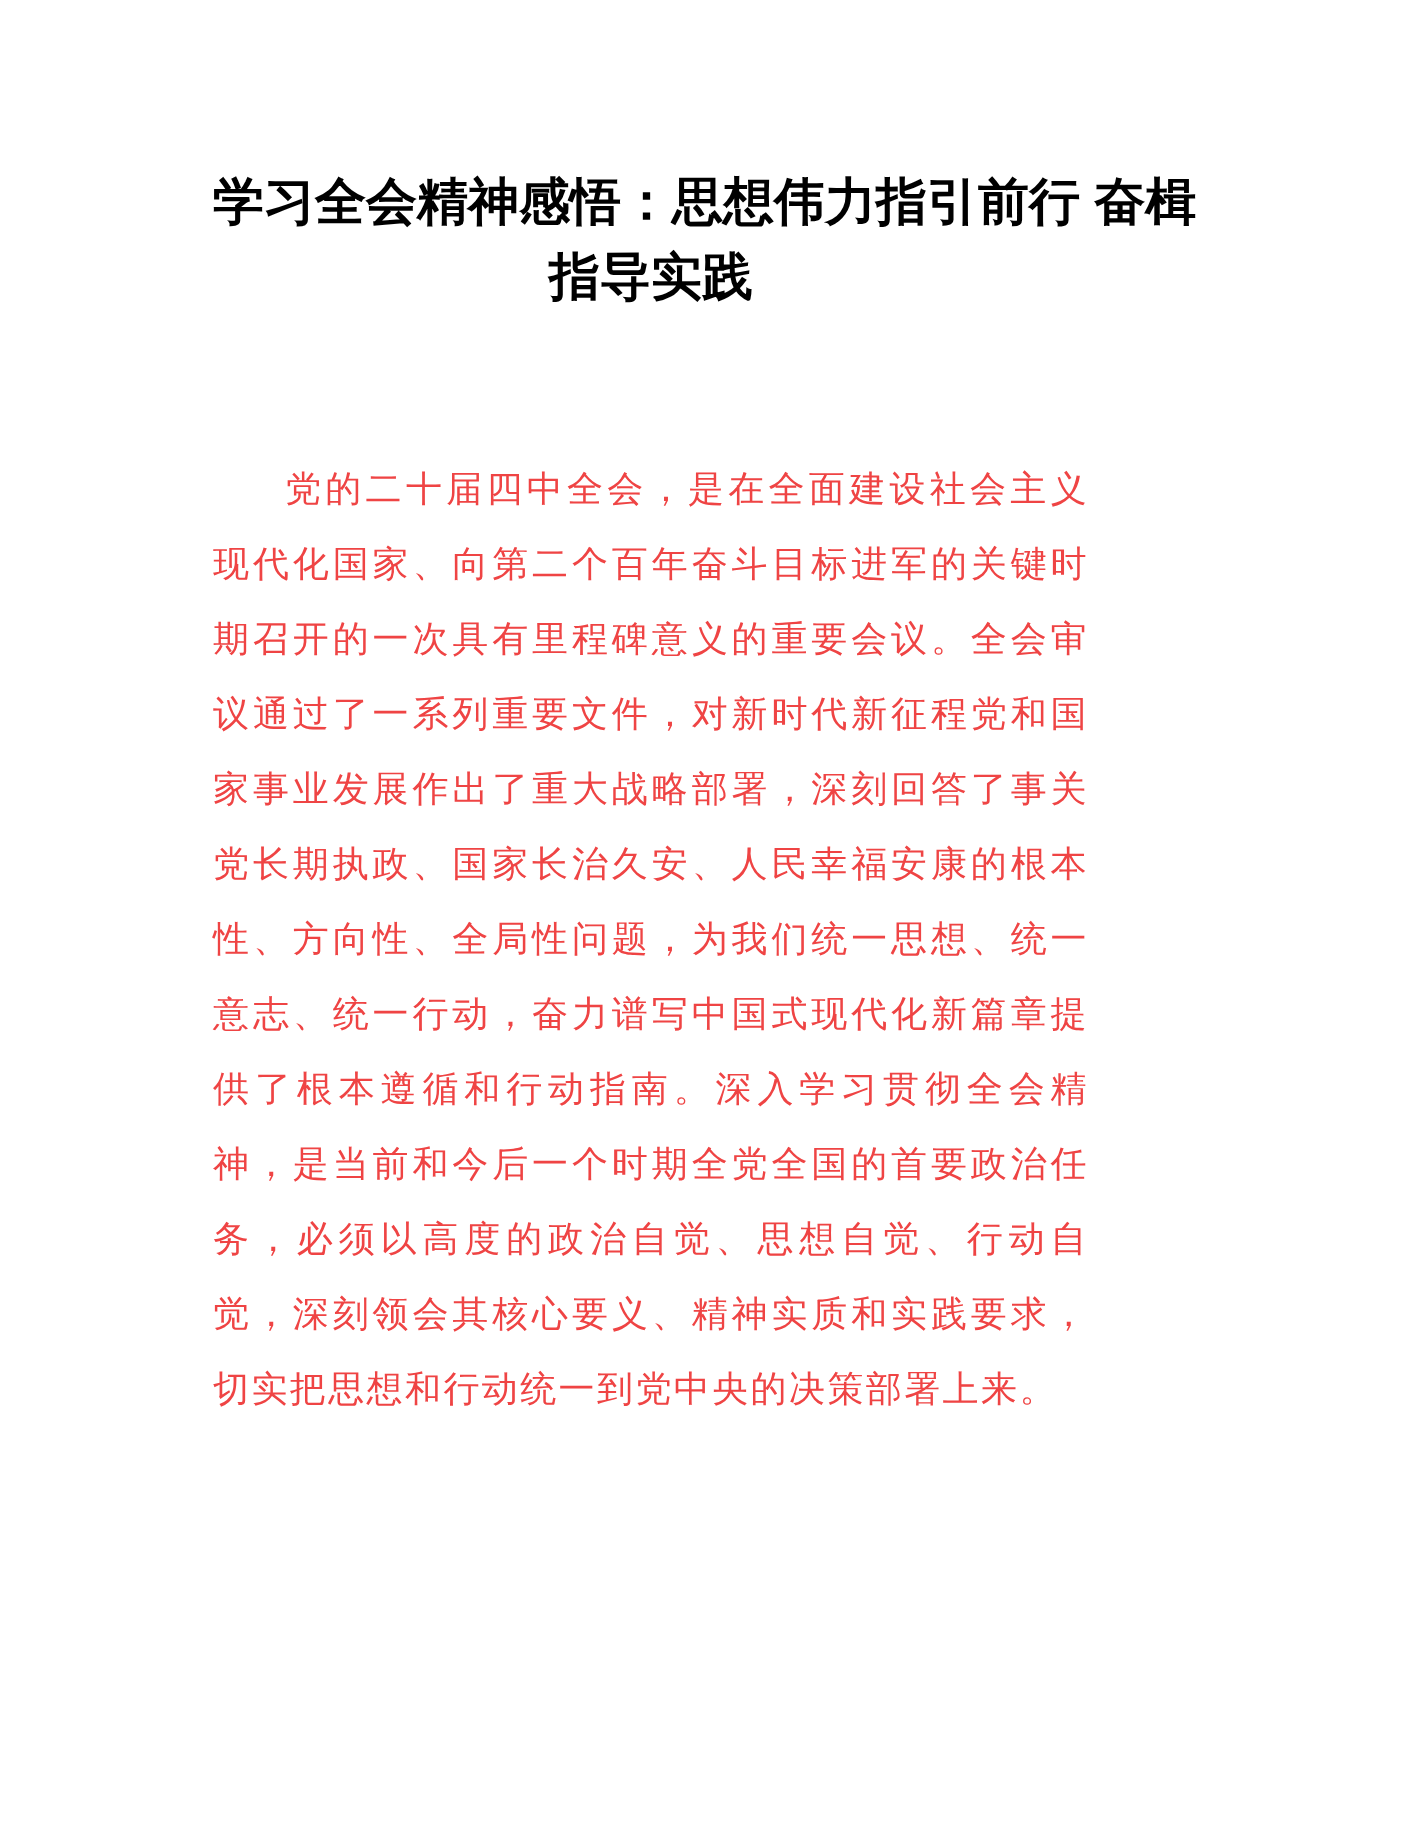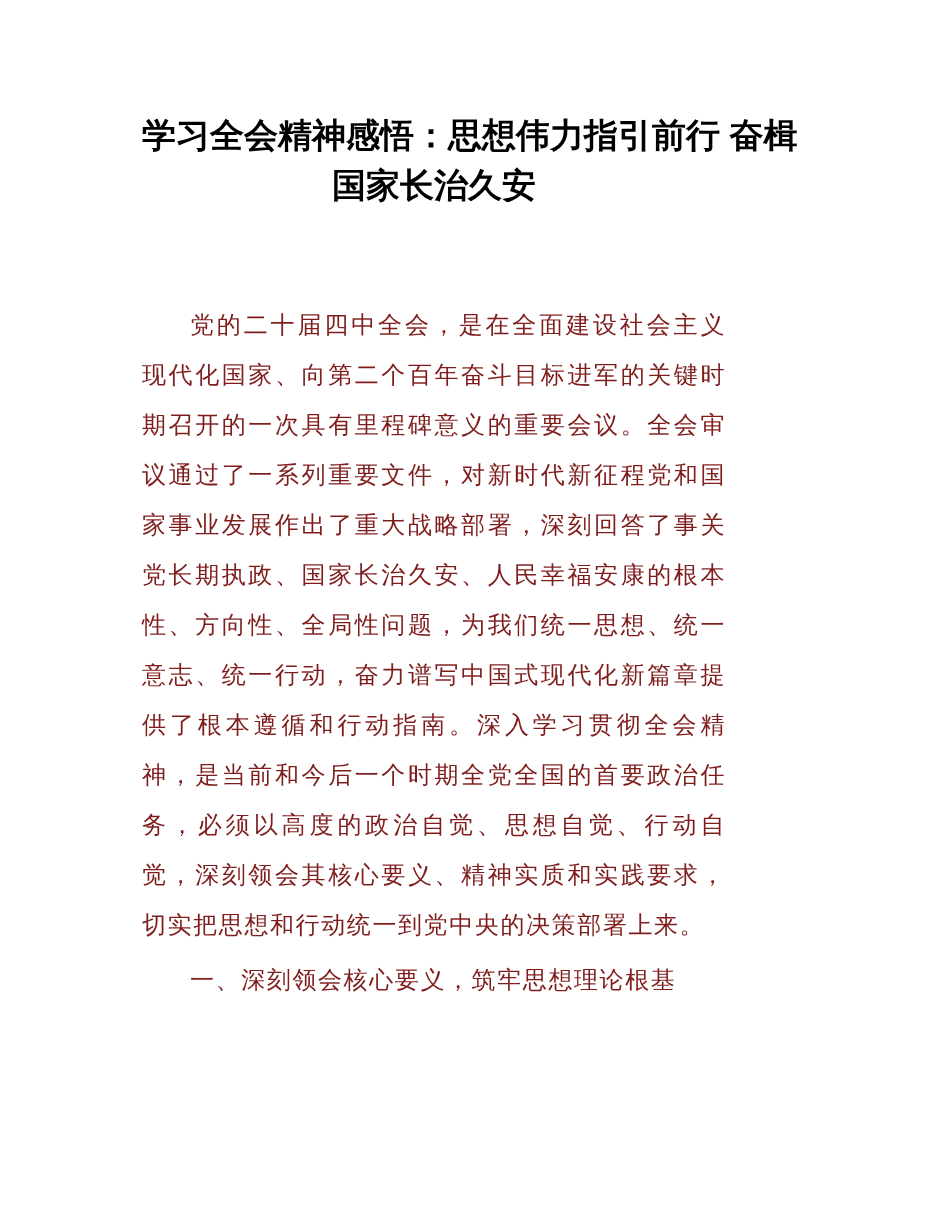--- a/index.html
+++ b/index.html
@@ -24,26 +24,26 @@
     font-weight: bold;
     font-size: 34px;
     line-height: 50px;
     text-align: center;
     color: #000000;
   }
   .title-line {
     white-space: nowrap;
   }
   .body-text {
-    font-family: Liberation Mono, monospace;
+    font-family: Liberation Sans, sans-serif;
     font-size: 24px;
     line-height: 50px;
     letter-spacing: 1.6px;
     text-align: justify;
-    color: #7f1d1d;
+    color: #ef4444;
   }
   .para {
     margin: 0;
     text-indent: 48px;
   }
   .para-first {
     margin-top: 92px;
   }
   .section-heading {
     margin: 5px 0 0 0;
@@ -53,21 +53,20 @@
     margin-top: 18px;
   }
 </style>
 </head>
 <body>
 
 <div class="page">
 
   <h1 class="doc-title">
     <div class="title-line">学习全会精神感悟：思想伟力指引前行 奋楫</div>
-    <div class="title-line">国家长治久安</div>
+    <div class="title-line">指导实践</div>
   </h1>
 
   <p class="body-text para para-first">党的二十届四中全会，是在全面建设社会主义现代化国家、向第二个百年奋斗目标进军的关键时期召开的一次具有里程碑意义的重要会议。全会审议通过了一系列重要文件，对新时代新征程党和国家事业发展作出了重大战略部署，深刻回答了事关党长期执政、国家长治久安、人民幸福安康的根本性、方向性、全局性问题，为我们统一思想、统一意志、统一行动，奋力谱写中国式现代化新篇章提供了根本遵循和行动指南。深入学习贯彻全会精神，是当前和今后一个时期全党全国的首要政治任务，必须以高度的政治自觉、思想自觉、行动自觉，深刻领会其核心要义、精神实质和实践要求，切实把思想和行动统一到党中央的决策部署上来。</p>
 
-  <p class="body-text section-heading">一、深刻领会核心要义，筑牢思想理论根基</p>
 
 
 </div>
 
 </body></html>

